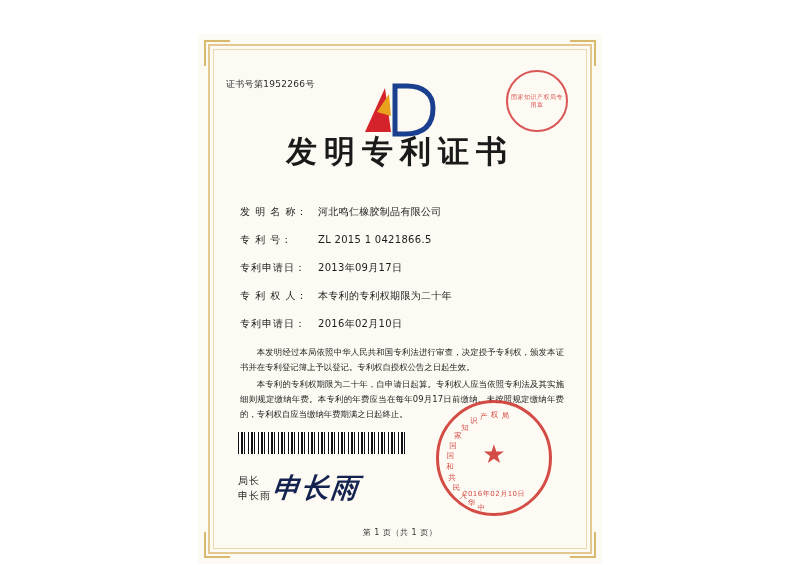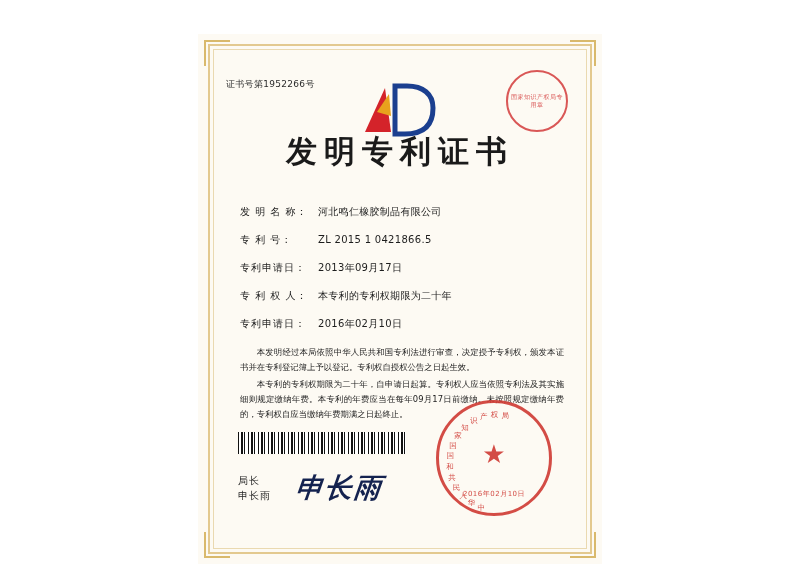--- a/index.html
+++ b/index.html
@@ -176,21 +176,21 @@
     left: 12px;
     bottom: 34px;
     display: flex;
     align-items: center;
   }
   .sign-label {
     font-size: 10px;
     line-height: 1.5;
     color: #1d1d1d;
     letter-spacing: 1px;
-    margin-right: 25px;
+    margin-right: 2px;
   }
   .signature {
     font-family: "DejaVu Serif", serif;
     font-size: 27px;
     color: #14224f;
     font-style: italic;
     font-weight: bold;
     letter-spacing: 2px;
     transform: skewX(-6deg);
   }
@@ -333,16 +333,17 @@
           <span style="transform: rotate(317deg) translate(0,-48px) rotate(-317deg);">知</span>
           <span style="transform: rotate(330deg) translate(0,-48px) rotate(-330deg);">识</span>
           <span style="transform: rotate(343deg) translate(0,-48px) rotate(-343deg);">产</span>
           <span style="transform: rotate(356deg) translate(0,-48px) rotate(-356deg);">权</span>
           <span style="transform: rotate(369deg) translate(0,-48px) rotate(-369deg);">局</span>
         </div>
         <div class="seal-star">★</div>
         <div class="seal-date">2016年02月10日</div>
       </div>
 
+      <div class="page-footer">第 1 页（共 1 页）</div>
 
     </div>
   </div>
 </div>
 
 </body></html>

